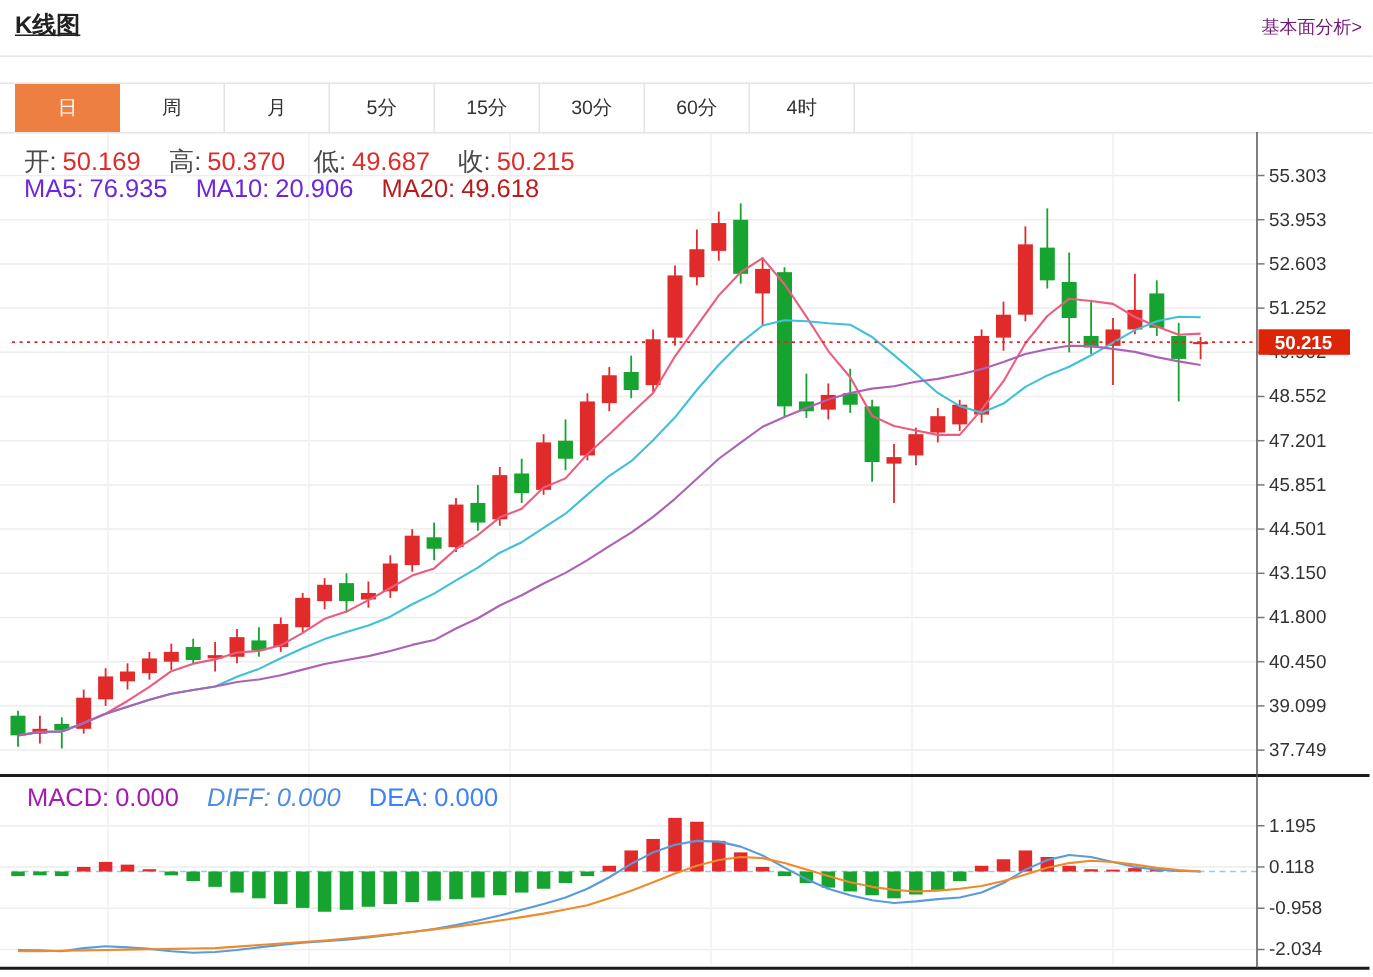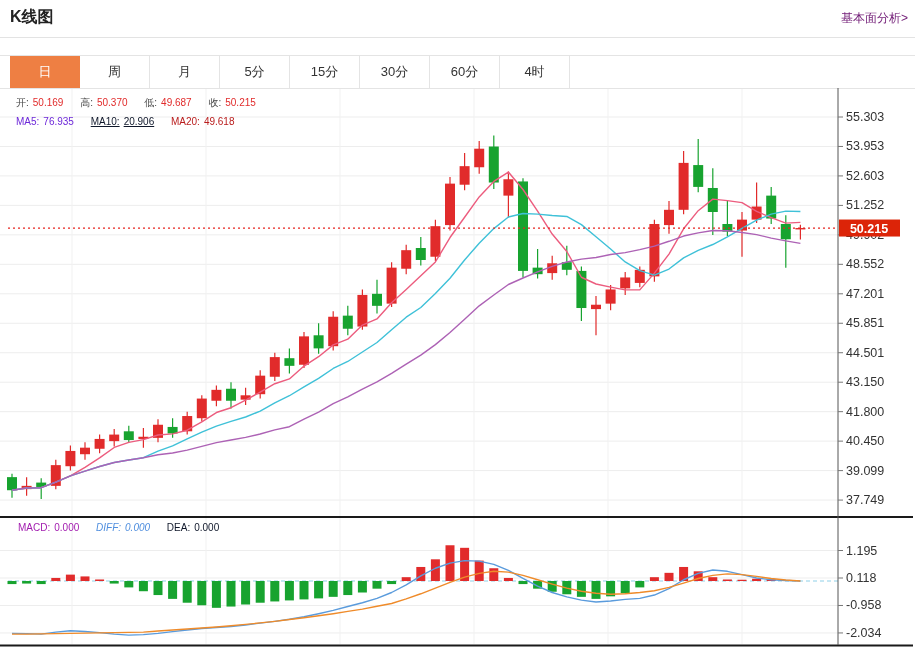--- a/index.html
+++ b/index.html
@@ -1,34 +1,34 @@
 <!DOCTYPE html>
 <html><head>
 <meta charset="utf-8">
 <style>
   html,body{margin:0;padding:0;background:#fff;}
   body{width:915px;height:651px;position:relative;overflow:hidden;
        font-family:"Liberation Sans","DejaVu Sans",sans-serif;}
-  .page-title{position:absolute;left:10px;top:7px;font-size:16px;font-weight:bold;color:#222;}
+  .page-title{position:absolute;left:10px;top:7px;font-size:16px;font-weight:bold;color:#222;text-decoration:underline;}
   .fund-link{position:absolute;right:7px;top:10px;font-size:12px;color:#701a75;cursor:pointer;}
   .top-divider{position:absolute;left:0;top:37px;width:915px;height:0;border-top:1px solid #e3e3e3;}
   .tabbar{position:absolute;left:0;top:55px;width:915px;height:34px;background:#fff;
           border-top:1px solid #e4e4e4;border-bottom:1px solid #e4e4e4;box-sizing:border-box;}
   .tabs{position:absolute;left:10px;top:0;height:100%;display:flex;}
   .tab{width:70px;height:100%;display:flex;align-items:center;justify-content:center;
        font-size:13px;color:#333;border-right:1px solid #e4e4e4;cursor:pointer;box-sizing:border-box;background:#fff;}
   .tab:first-child{border-left:1px solid #e4e4e4;}
   .tab.active{background:#ee7f43;color:#fff;border-color:#ee7f43;}
-  .overlay-row{position:absolute;white-space:nowrap;font-size:10px;z-index:5;text-align:center;}
+  .overlay-row{position:absolute;white-space:nowrap;font-size:17px;z-index:5;text-align:center;}
   .overlay-row span{margin-right:4px;}
   .overlay-row .gap{margin-right:14px;}
   .lbl{color:#4a4a4a;}
   .val-red{color:#e12b2b;}
-  .ma5{color:#6d28d9;} .ma10{color:#0f172a;text-decoration:underline;} .ma20{color:#b91c1c;}
-  .macd-l{color:#a21caf;} .diff-l{color:#4f8ede;font-style:italic;} .dea-l{color:#0f172a;}
+  .ma5{color:#6d28d9;} .ma10{color:#6d28d9;} .ma20{color:#b91c1c;}
+  .macd-l{color:#a21caf;} .diff-l{color:#4f8ede;font-style:italic;} .dea-l{color:#3b82f6;}
   #chart-svg{position:absolute;left:0;top:0;z-index:1;}
 </style>
 </head>
 <body>
 
 <div class="page-title">K线图</div>
 <div class="fund-link">基本面分析&gt;</div>
 <div class="top-divider"></div>
 
 <div class="tabbar">

